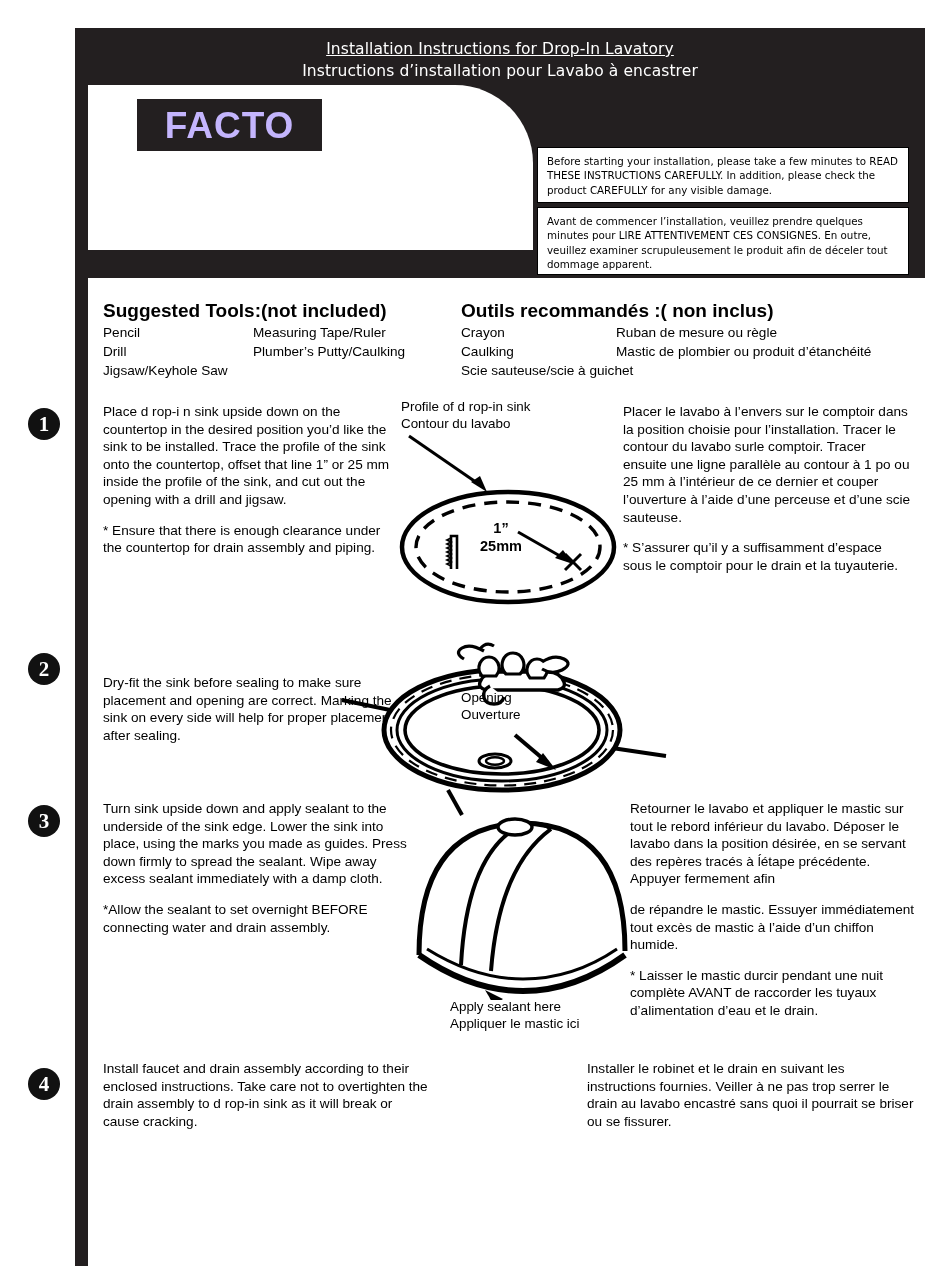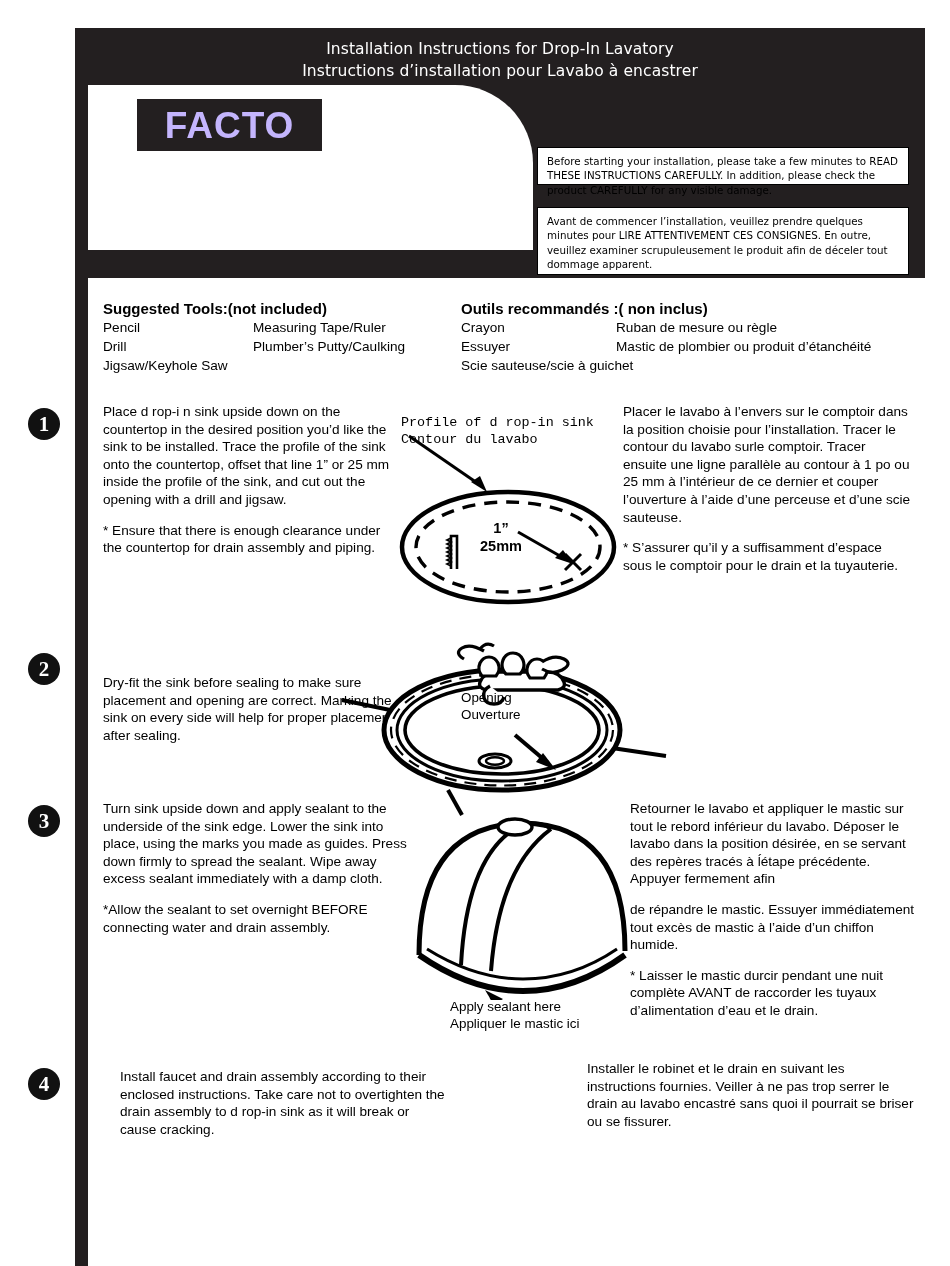--- a/index.html
+++ b/index.html
@@ -30,21 +30,21 @@
   }
   .header-title-en, .header-title-fr {
     position: absolute;
     left: 0;
     width: 850px;
     text-align: center;
     color: #ffffff;
     font-size: 15.5px;
     letter-spacing: 0.1px;
   }
-  .header-title-en { top: 12px; }
+  .header-title-en { top: 12px; text-decoration: underline; }
   .header-title-fr { top: 34px; }
 
   .header-white-panel {
     position: absolute;
     left: 88px;
     top: 85px;
     width: 445px;
     height: 165px;
     background: #ffffff;
     border-top-right-radius: 78px;
@@ -79,21 +79,21 @@
 
   .notice-box {
     position: absolute;
     border: 1.6px solid #000;
     background: #ffffff;
     box-sizing: border-box;
     padding: 6px 8px 5px 9px;
     font-size: 10.3px;
     line-height: 14.3px;
   }
-  #notice-en { left: 537px; top: 147px; width: 372px; height: 38px; }
+  #notice-en { left: 537px; top: 147px; width: 372px; height: 56px; }
   #notice-fr { left: 537px; top: 207px; width: 372px; height: 68px; }
 
   
   .spine {
     position: absolute;
     left: 75px;
     top: 278px;
     width: 13px;
     height: 988px;
     background: #231f20;
@@ -106,21 +106,21 @@
     top: 300px;
     width: 820px;
     font-family: "Liberation Sans", sans-serif;
   }
   .tools-col {
     position: absolute;
     top: 0;
   }
   .tools-head {
     font-weight: bold;
-    font-size: 15px;
+    font-size: 19px;
     margin: 0 0 3px 0;
     white-space: nowrap;
   }
   .tools-row {
     position: relative;
     height: 19px;
     font-size: 13.6px;
     white-space: nowrap;
   }
   .tools-a { position: absolute; left: 0; }
@@ -210,21 +210,21 @@
       </div>
     </div>
 
     <div class="tools-col" style="left:358px; width:460px;">
       <div class="tools-head">Outils recommandés :( non inclus)</div>
       <div class="tools-row">
         <span class="tools-a">Crayon</span>
         <span class="tools-b" style="left:155px;">Ruban de mesure ou règle</span>
       </div>
       <div class="tools-row">
-        <span class="tools-a">Essuyer</span>
+        <span class="tools-a">Caulking</span>
         <span class="tools-b" style="left:155px;">Mastic de plombier ou produit d’étanchéité</span>
       </div>
       <div class="tools-row">
         <span class="tools-a">Scie sauteuse/scie à guichet</span>
         <span class="tools-b" style="left:155px;"></span>
       </div>
     </div>
   </div>
 
   <div class="step-badge" style="top:408px;">1</div>
@@ -232,21 +232,21 @@
   <div class="body-text" style="left:103px; top:403px; width:300px;">
     <p>Place d rop-i n sink upside down on the countertop in the desired position you’d like the sink to be installed. Trace the profile of the  sink onto the countertop, offset that line 1” or 25 mm inside the profile of the sink, and cut out the opening with a drill and jigsaw.</p>
     <p>* Ensure that there is enough clearance under the countertop for drain assembly and piping.</p>
   </div>
 
   <div class="body-text" style="left:623px; top:403px; width:290px;">
     <p>Placer le lavabo à l’envers sur le comptoir dans la position choisie pour l’installation. Tracer le contour du lavabo surle comptoir. Tracer ensuite une ligne parallèle au contour à 1 po ou 25 mm à l’intérieur de ce dernier et couper l’ouverture à l’aide d’une perceuse et d’une scie sauteuse.</p>
     <p>* S’assurer qu’il y a suffisamment d’espace sous le comptoir pour le drain et la tuyauterie.</p>
   </div>
 
-  <div class="fig-label" style="left:401px; top:414px; width:210px;font-family:Liberation Mono, monospace;">
+  <div class="fig-label" style="left:401px; top:398px; width:210px;">
     <div>Profile of d rop-in sink</div>
     <div>Contour du lavabo</div>
   </div>
 
   <div class="dg" style="left:395px; top:432px;">
     <svg width="230" height="178" viewBox="0 0 230 178" fill="none">
 
       <line x1="14" y1="4" x2="88" y2="55" stroke="#000" stroke-width="3"></line>
       <polygon points="92,60 76,50 85,44" fill="#000"></polygon>
 
@@ -349,21 +349,21 @@
     </svg>
   </div>
 
   <div class="fig-label" style="left:450px; top:998px; width:230px;">
     <div>Apply sealant here</div>
     <div>Appliquer le mastic ici</div>
   </div>
 
   <div class="step-badge" style="top:1068px;">4</div>
 
-  <div class="body-text" style="left:120px; top:1060px; width:325px;margin-top:8px;">
+  <div class="body-text" style="left:103px; top:1060px; width:325px;">
     <p>Install faucet and drain assembly according to their enclosed instructions. Take care not to overtighten the drain assembly to d rop-in sink as it will break or cause cracking.</p>
   </div>
 
   <div class="body-text" style="left:587px; top:1060px; width:330px;">
     <p>Installer le robinet et le drain en suivant les instructions fournies. Veiller à ne pas trop serrer le drain au lavabo encastré sans quoi il pourrait se briser ou se fissurer.</p>
   </div>
 
 </div>
 
 </body></html>

